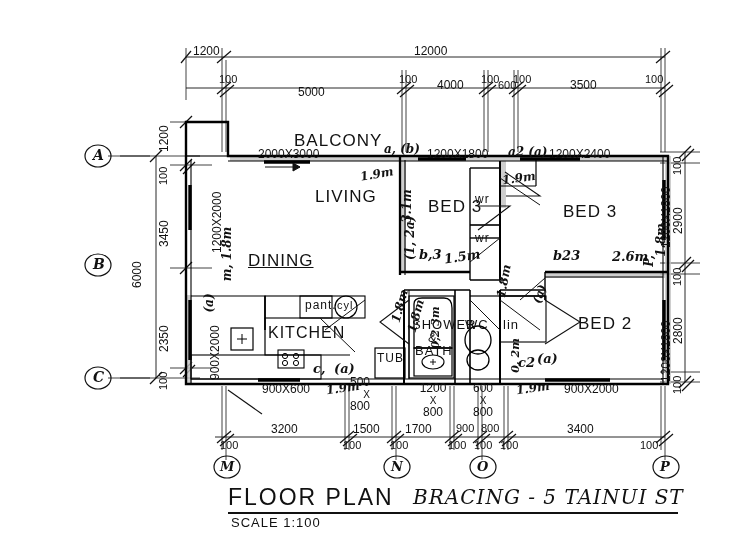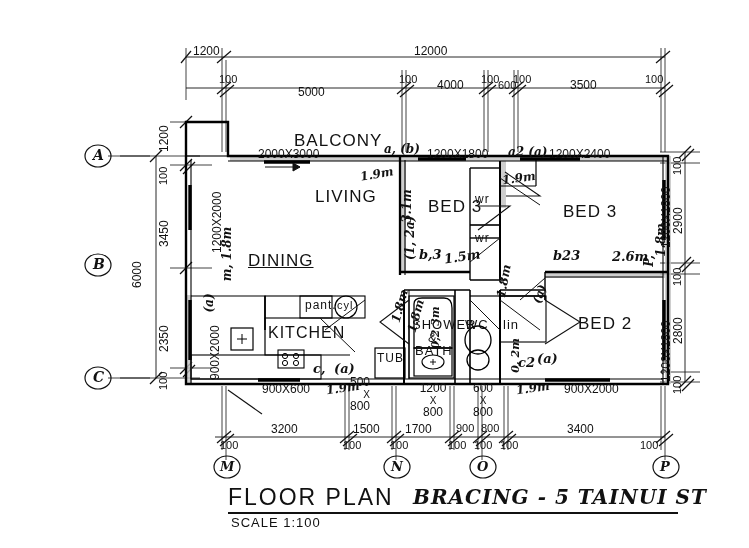--- a/index.html
+++ b/index.html
@@ -10,21 +10,21 @@
   
   .room{font-family:"Liberation Sans",sans-serif;letter-spacing:1px;}
   .dim{font-family:"Liberation Sans",sans-serif;}
   
   .hand{font-family:"DejaVu Serif",serif;font-style:italic;font-weight:600;}
   .vert{transform-origin:0 0;}
   .u{text-decoration:underline;}
   .bub{position:absolute;font-family:"DejaVu Serif",serif;font-style:italic;
        font-weight:700;}
   .title{font-family:"Liberation Sans",sans-serif;letter-spacing:2px;}
-  .titleh{font-family:"DejaVu Serif",serif;font-style:italic;font-weight:700;letter-spacing:1px;}
+  .titleh{font-family:"DejaVu Serif",serif;font-style:italic;font-weight:400;letter-spacing:1px;}
 </style>
 </head>
 <body>
 
 <svg id="plan" viewBox="0 0 749 548" xmlns="http://www.w3.org/2000/svg">
   <rect x="0" y="0" width="749" height="548" fill="#ffffff"></rect>
 
   <g stroke="#111" fill="none" stroke-width="0.9">
 
     <line x1="186" y1="57" x2="665" y2="57"></line>

